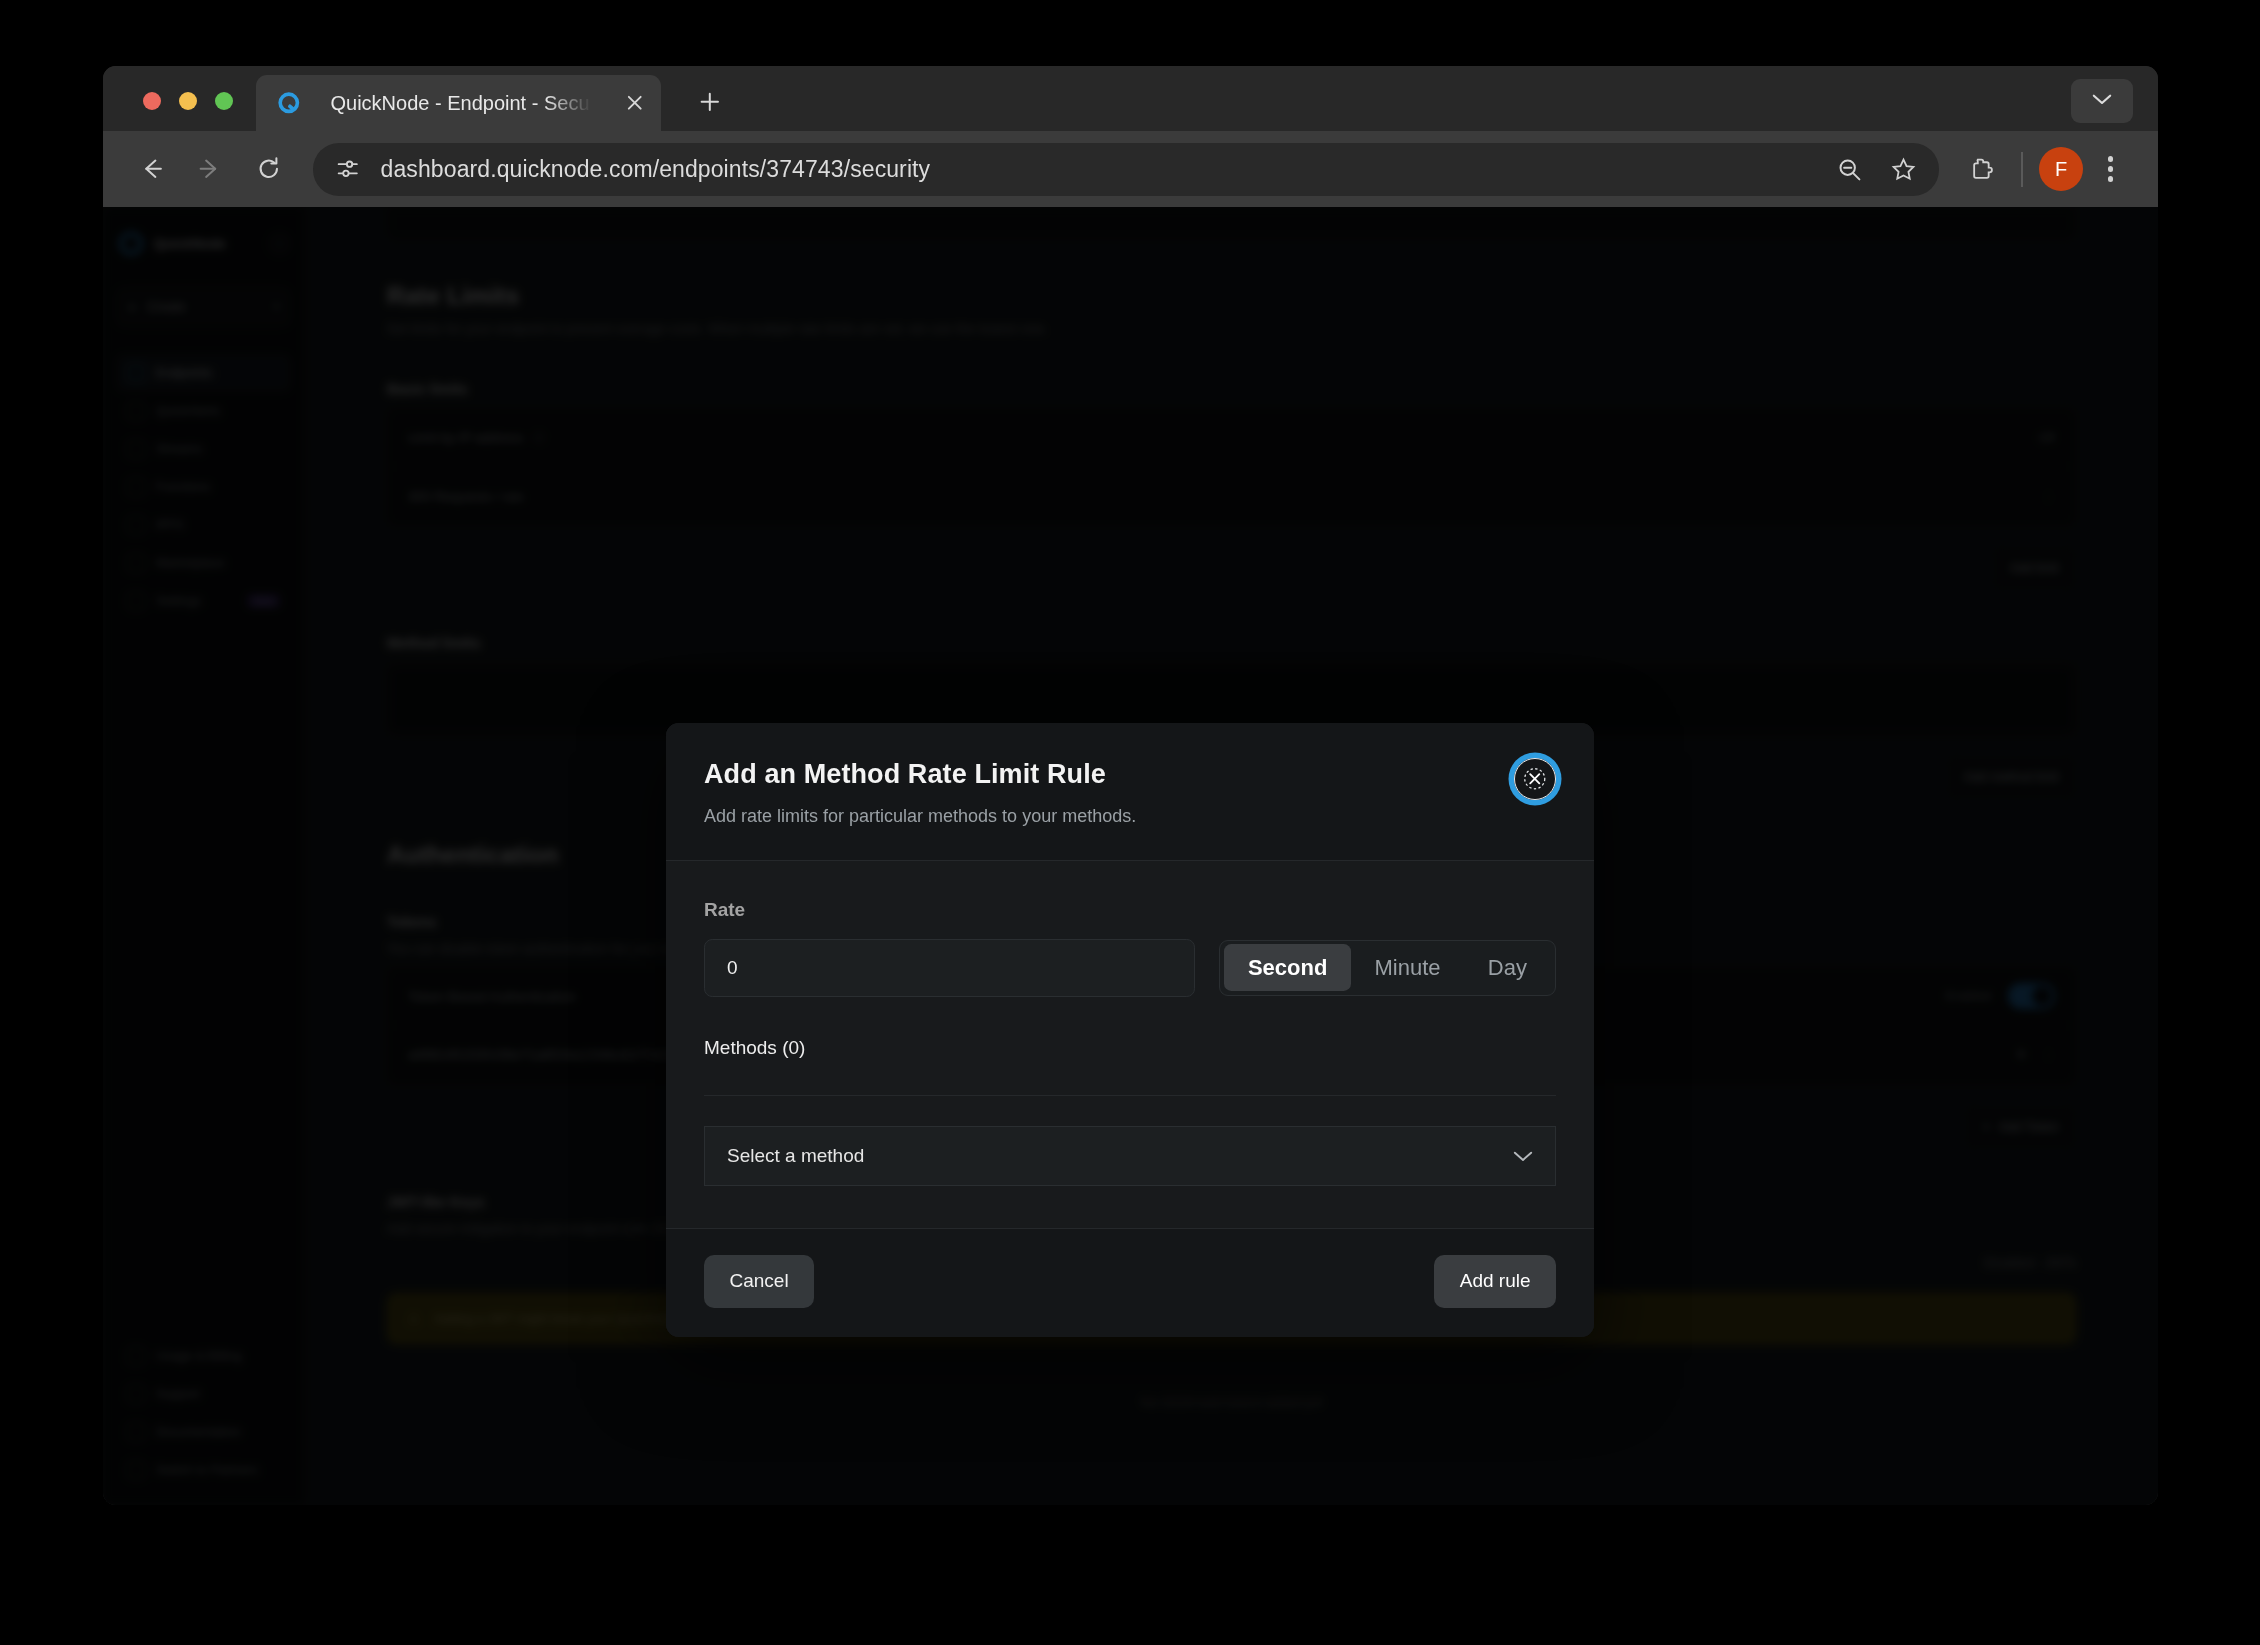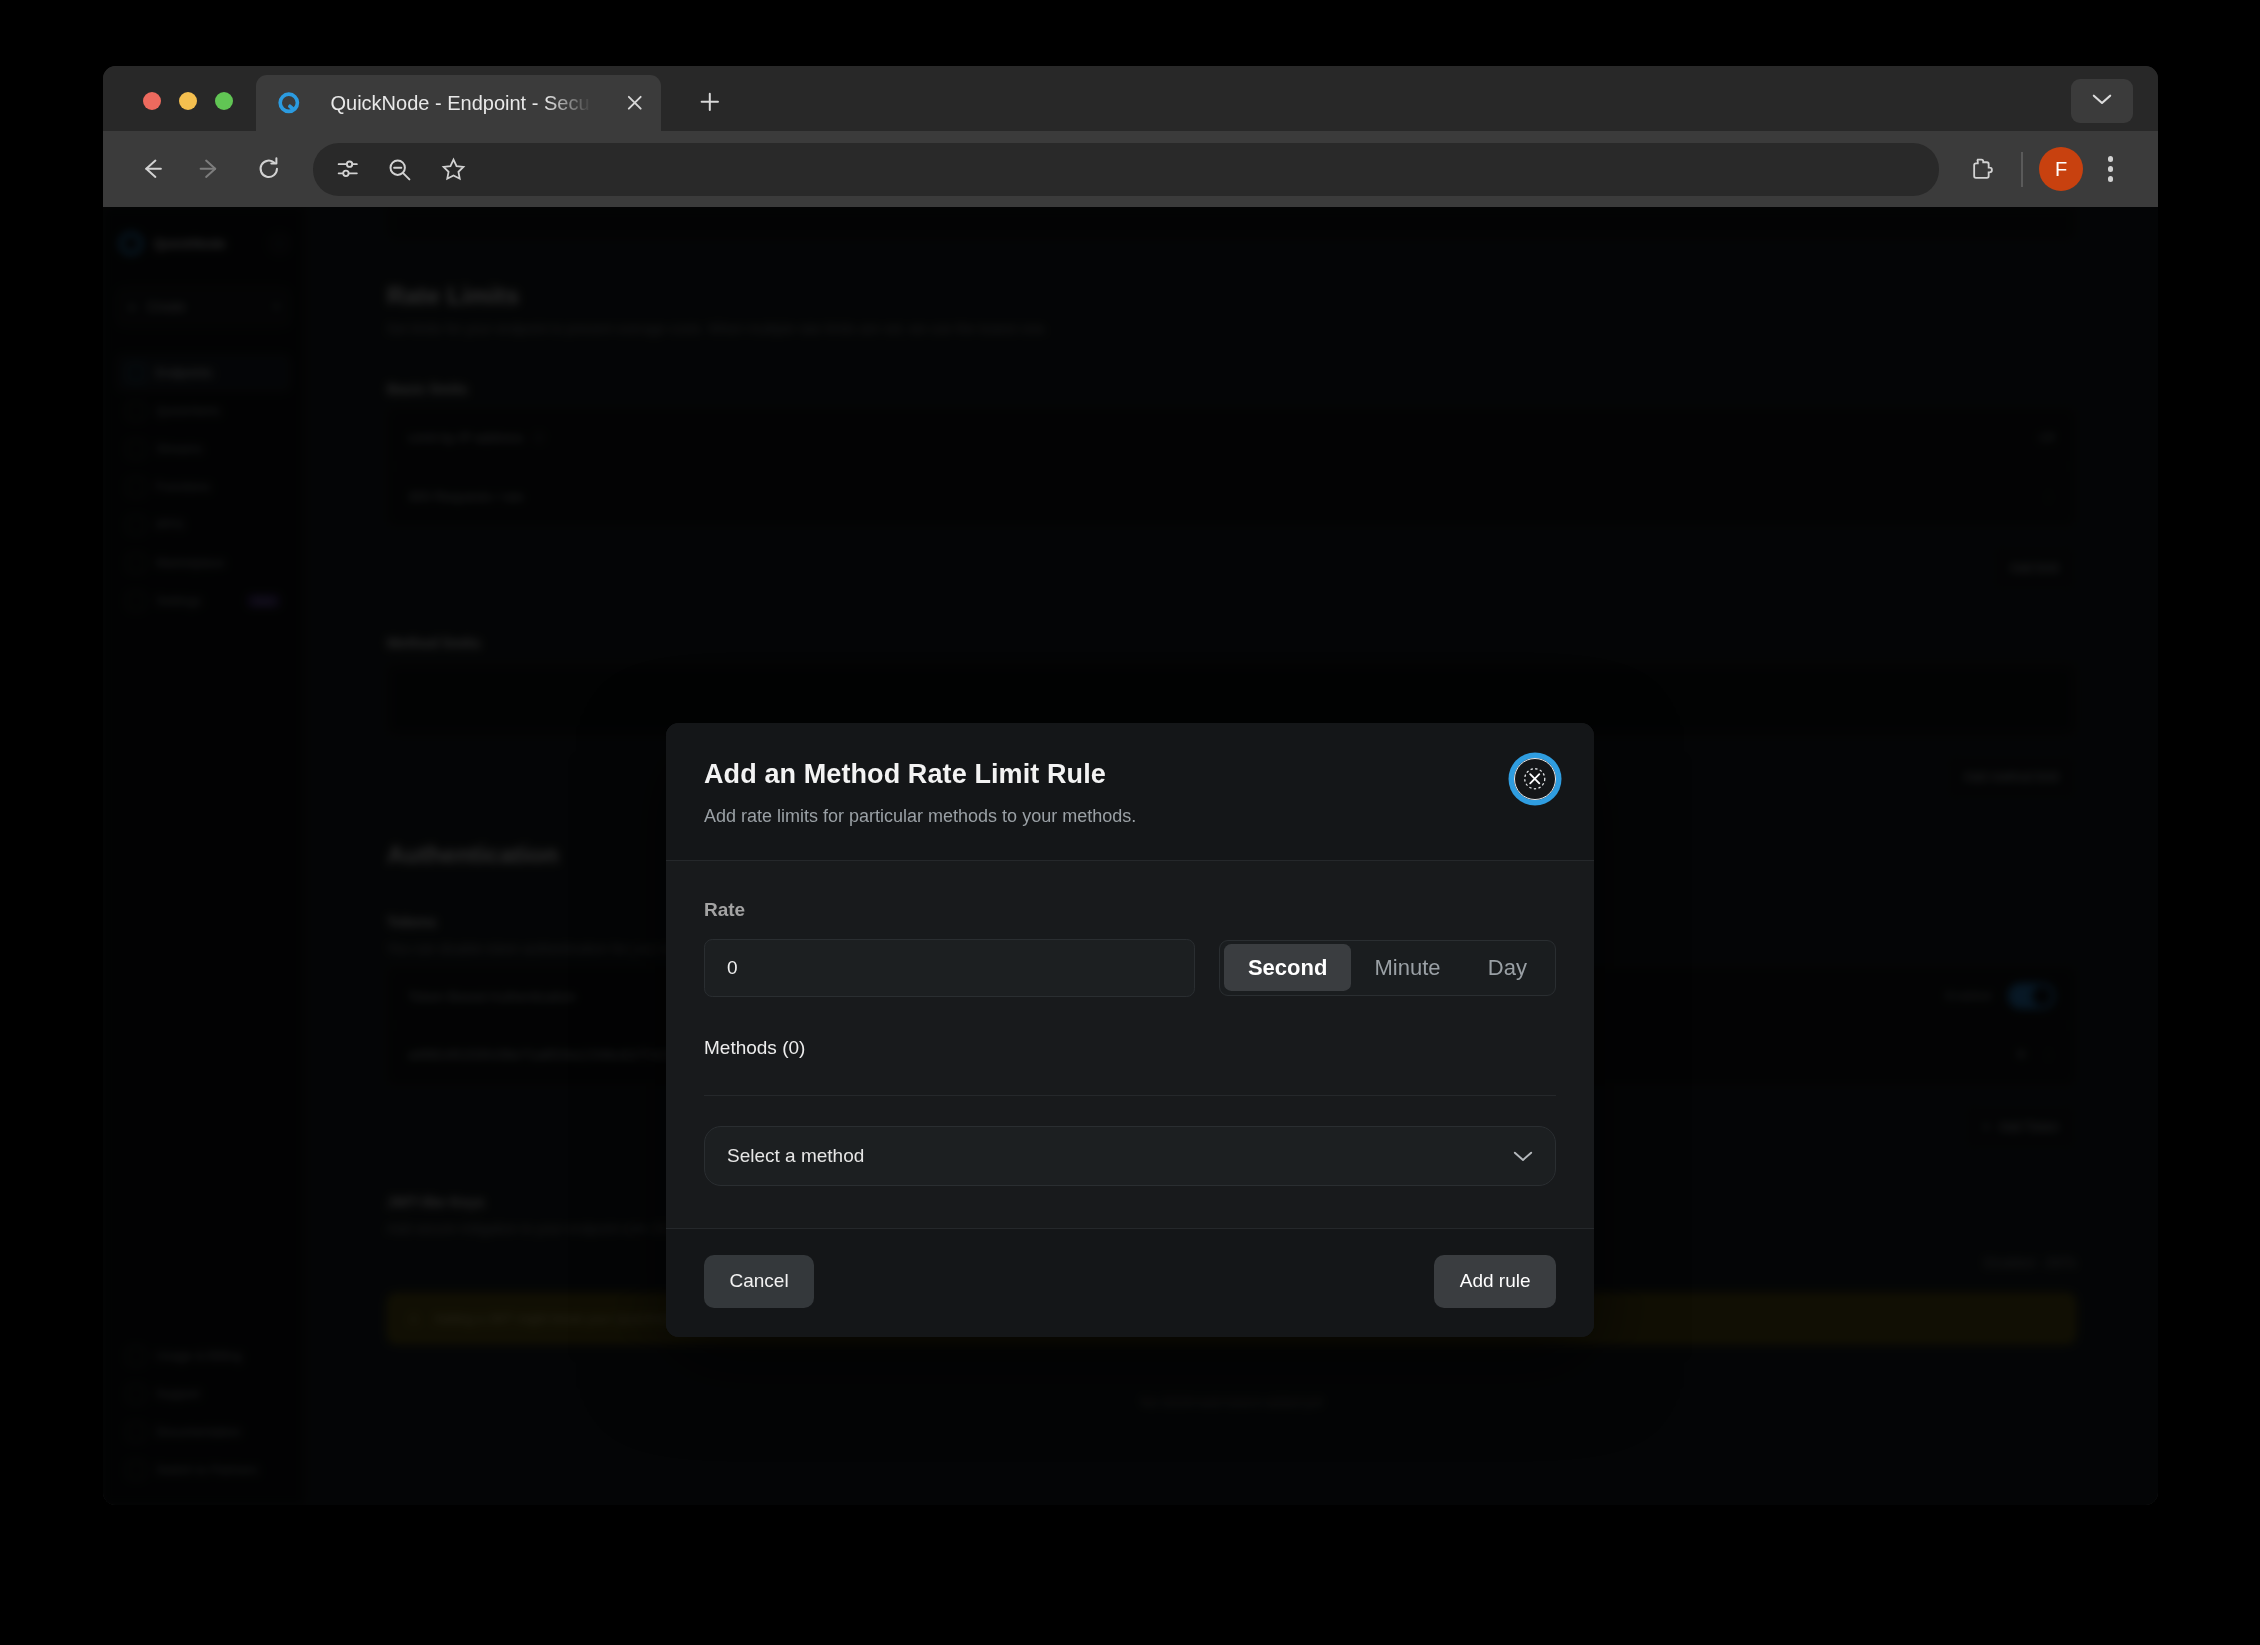--- a/index.html
+++ b/index.html
@@ -360,21 +360,21 @@
   .methods-label { color: #ededed; font-size: 19px; font-weight: 400; margin-top: 40px; }
   .methods-sub { color: #9aa0a5; font-size: 18px; margin-top: 14.5px; }
 
   .divider { height: 0.9px; background: #25282b; margin: 36px 0 0 0; }
 
   .select-wrap { padding: 31px 0 42px 0; }
   .select-box {
     height: 60px;
     background: #1c1f21;
     border: 0.9px solid #2a2e31;
-    border-radius: 17px;
+    border-radius: 0;
     display: flex; align-items: center;
     padding: 12px 22px;
   }
   .select-text { color: #e6e6e6; font-size: 19px; flex: 1; }
   .select-chev { color: #b5b9bd; display: flex; align-items: center; }
 
   .modal-footer {
     border-top: 0.9px solid #25282b;
     background: #141618;
     padding: 25.5px 38px 29px 38px;
@@ -457,20 +457,21 @@
 
     <div class="omnibox">
       <span class="site-info">
         <svg width="25.5" height="25.5" viewBox="0 0 28 28">
           <path d="M4 9 H13 M19 9 H24" stroke="#d2d2d2" stroke-width="2" stroke-linecap="round"></path>
           <circle cx="16" cy="9" r="3" fill="none" stroke="#d2d2d2" stroke-width="2"></circle>
           <path d="M4 19 H9 M15 19 H24" stroke="#d2d2d2" stroke-width="2" stroke-linecap="round"></path>
           <circle cx="12" cy="19" r="3" fill="none" stroke="#d2d2d2" stroke-width="2"></circle>
         </svg>
       </span>
+      <span class="url-text">dashboard.quicknode.com/endpoints/374743/security</span>
       <span class="omni-icon">
         <svg width="27" height="27" viewBox="0 0 30 30">
           <circle cx="13" cy="13" r="8" fill="none" stroke="#d2d2d2" stroke-width="2.2"></circle>
           <path d="M9 13 H17" stroke="#d2d2d2" stroke-width="2.2" stroke-linecap="round"></path>
           <path d="M19 19 L26 26" stroke="#d2d2d2" stroke-width="2.2" stroke-linecap="round"></path>
         </svg>
       </span>
       <span class="omni-icon">
         <svg width="27" height="27" viewBox="0 0 30 30">
             <path d="M15 4 L18.4 11.2 L26 12.2 L20.5 17.6 L21.9 25.2 L15 21.6 L8.1 25.2 L9.5 17.6 L4 12.2 L11.6 11.2 Z" fill="none" stroke="#d2d2d2" stroke-width="2"></path>

